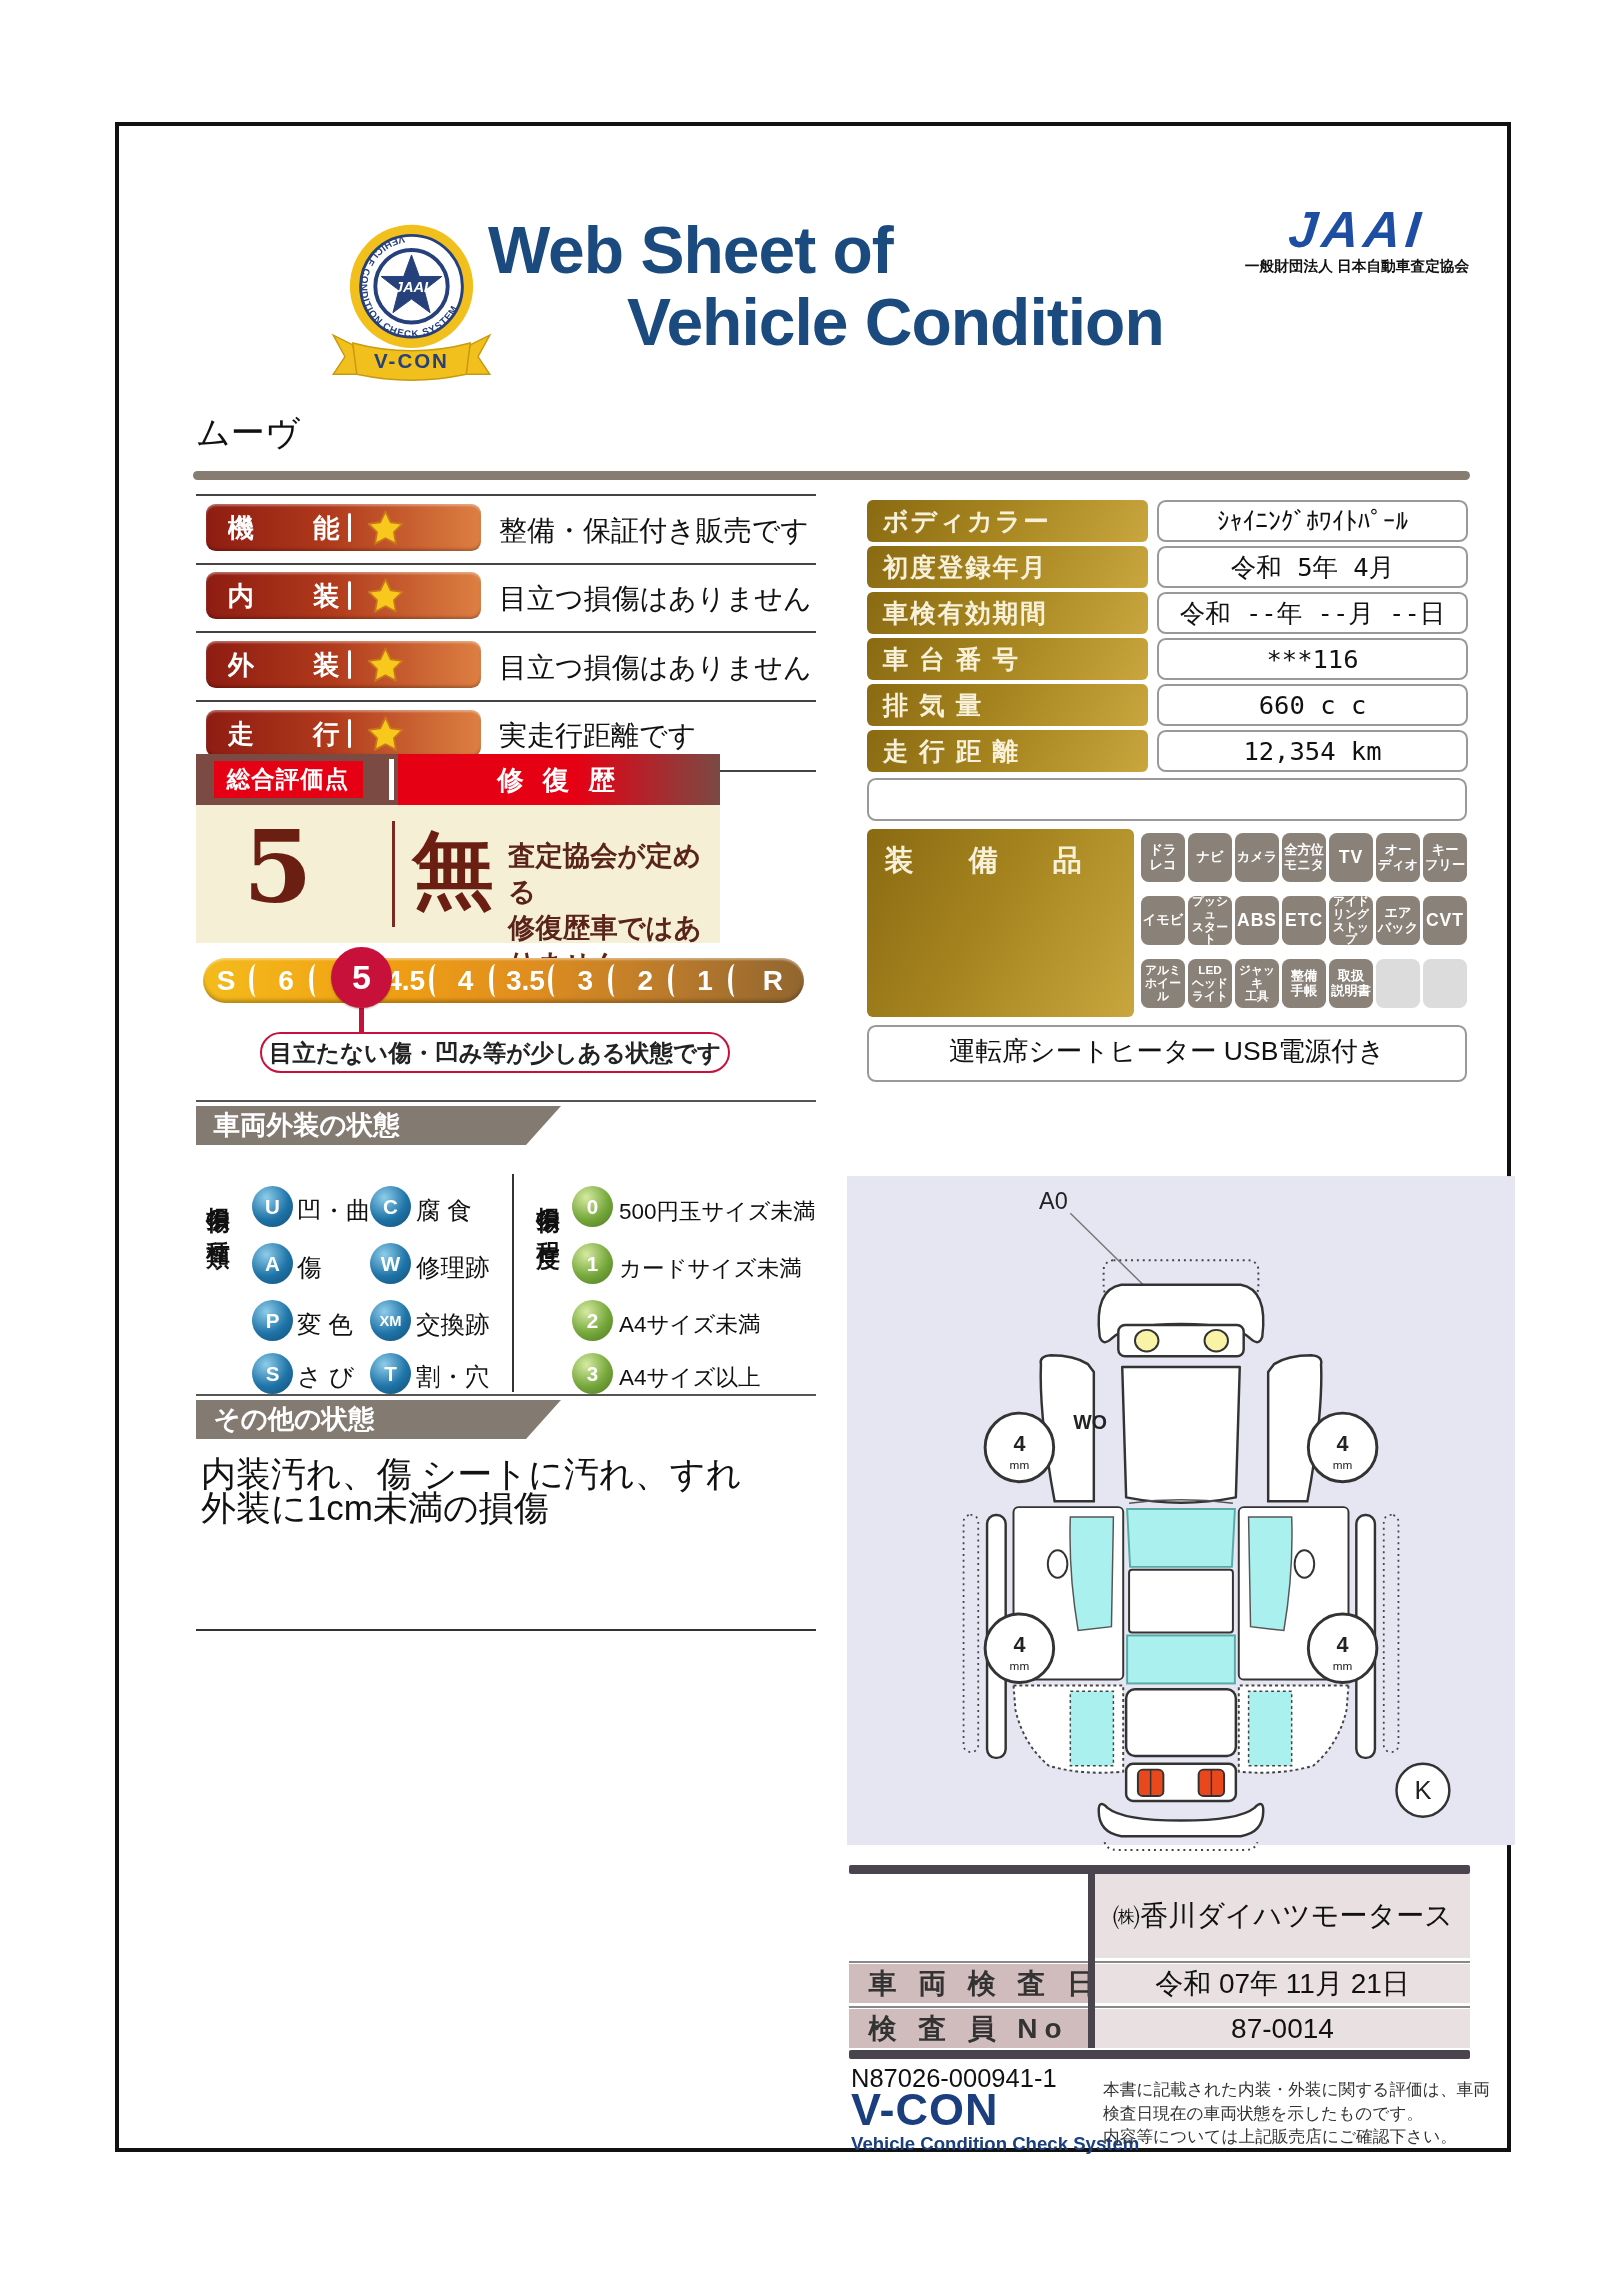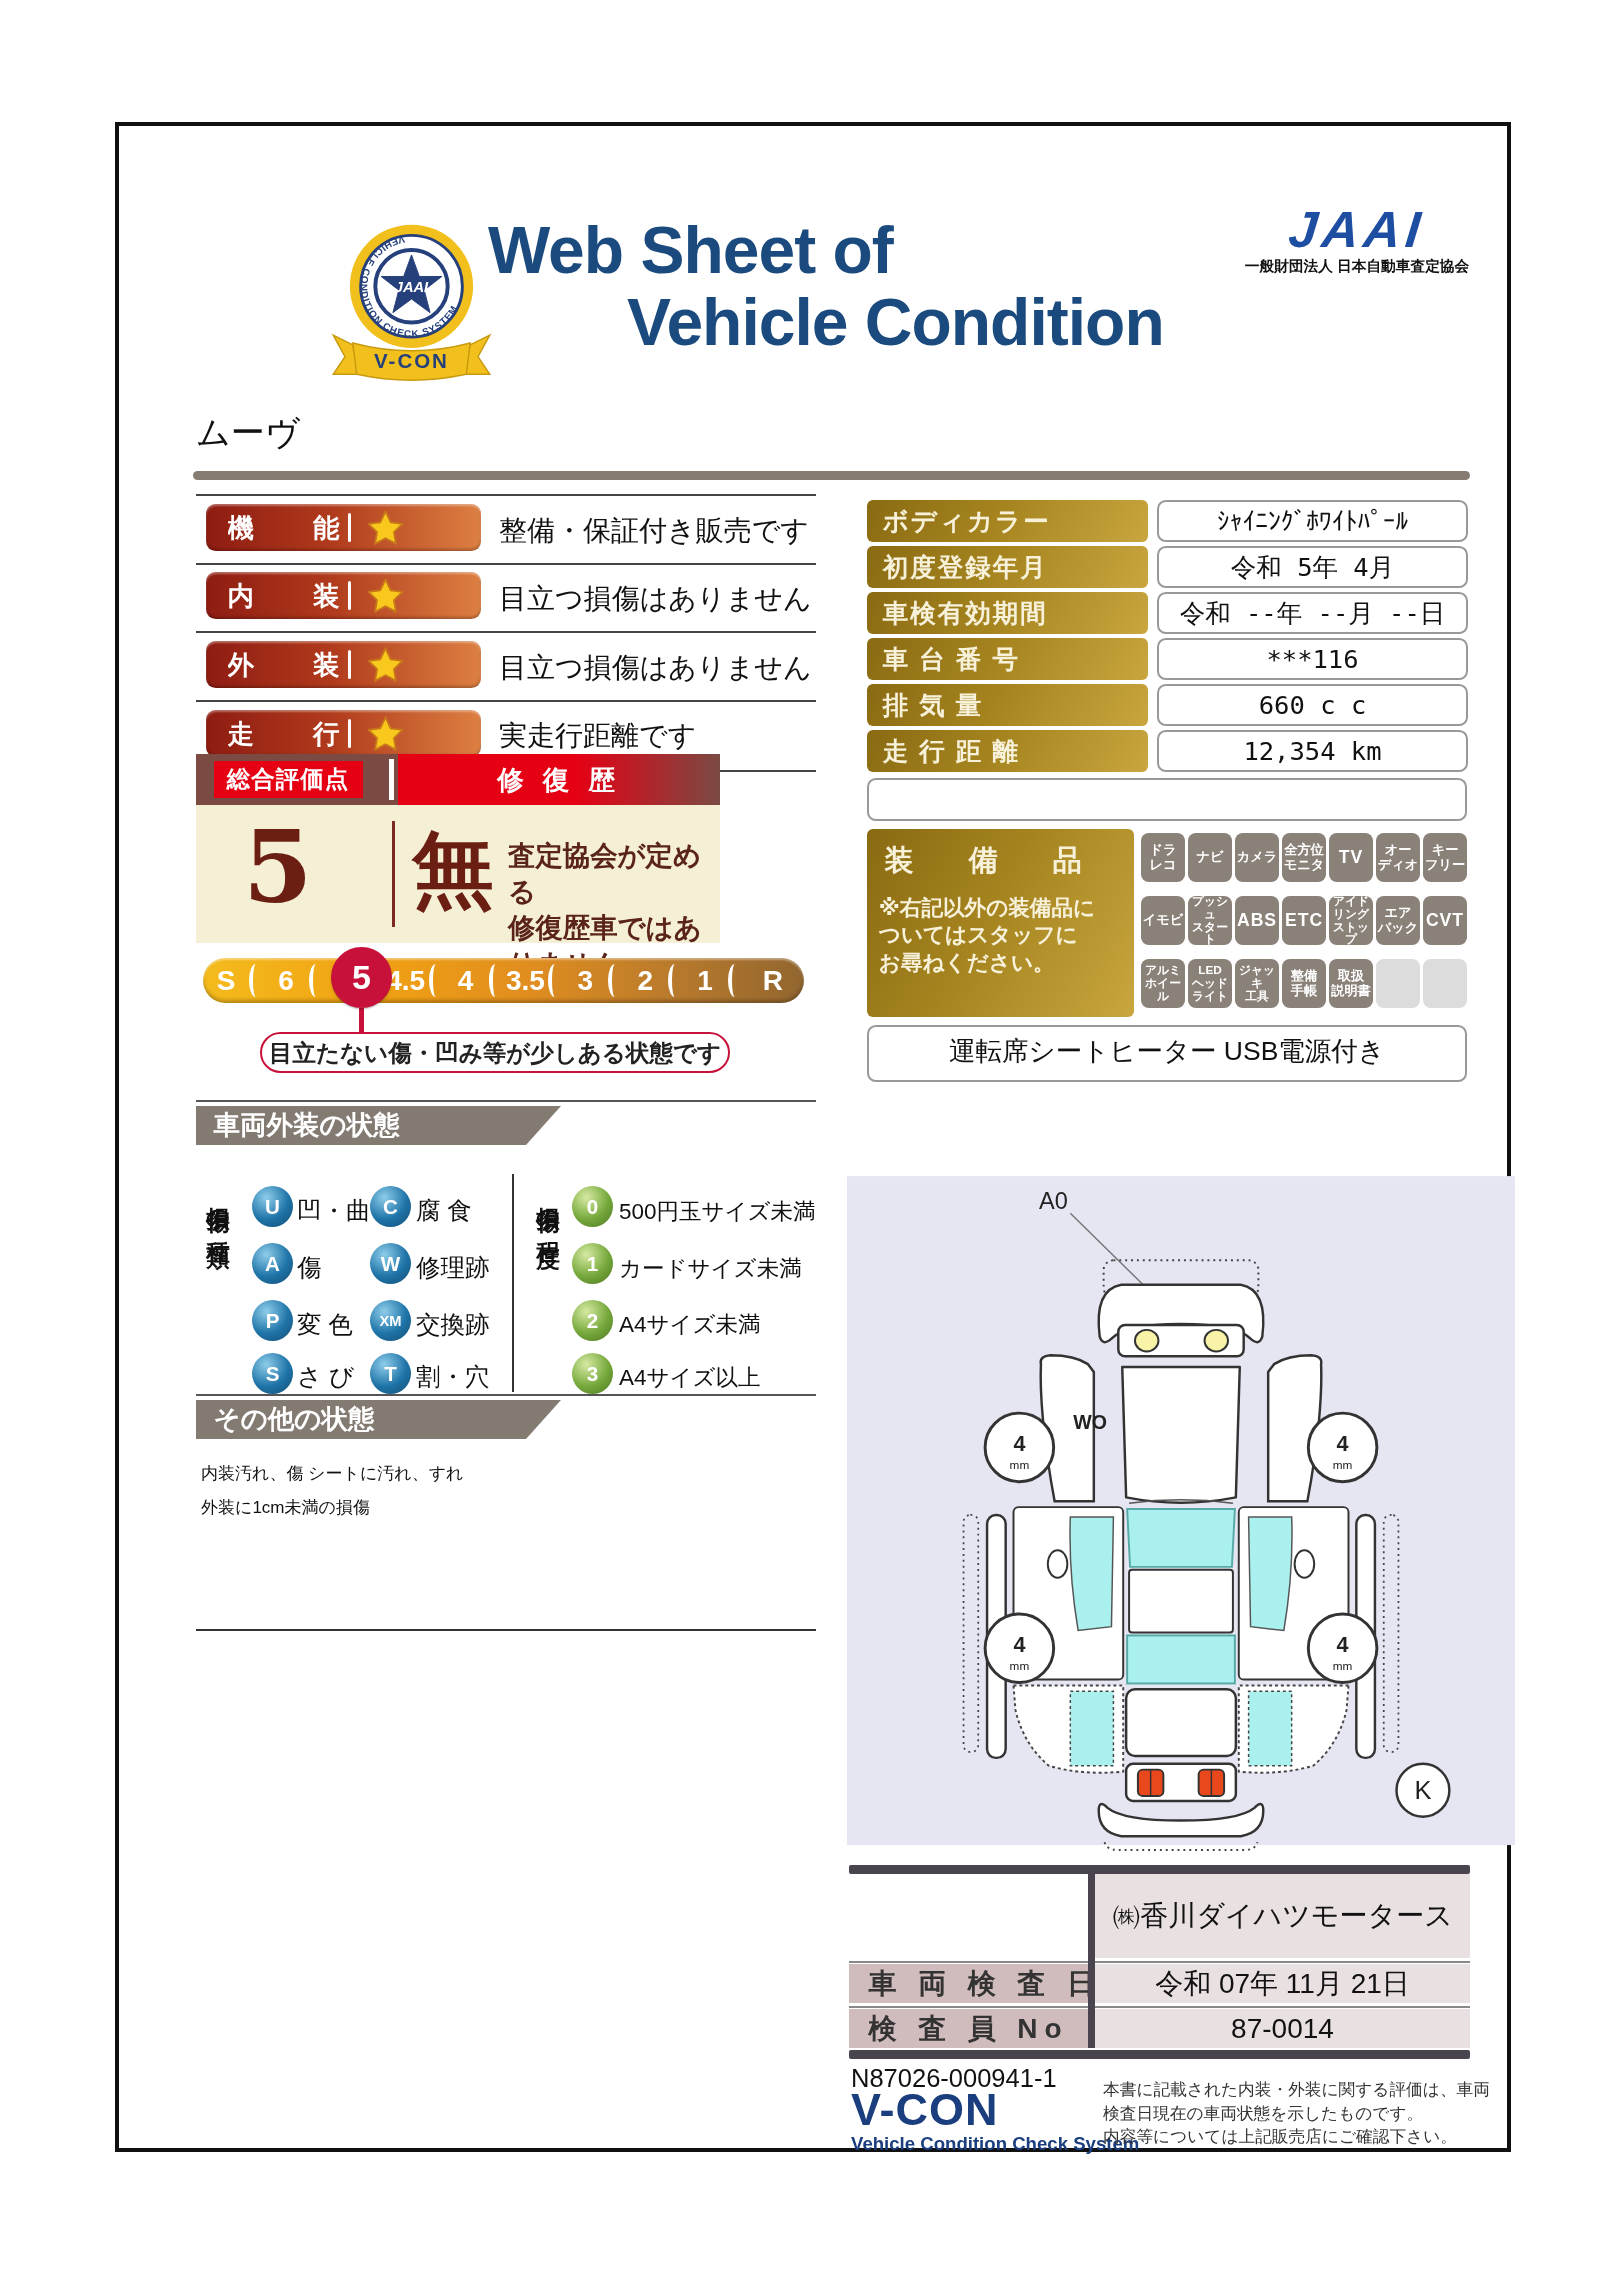--- a/index.html
+++ b/index.html
@@ -58,21 +58,21 @@
   
   .vert-label{font-size:23.5px;font-weight:bold;writing-mode:vertical-rl;letter-spacing:2.9px;color:#111;}
   .sphere{width:41px;height:41px;border-radius:50%;color:#fff;font-weight:bold;font-size:20.6px;display:flex;align-items:center;justify-content:center;}
   .sphere.blue{background:radial-gradient(circle at 35% 28%,#8ecdea 0%,var(--sphere_blue) 55%,#124d74 100%);}
   .sphere.green{background:radial-gradient(circle at 35% 28%,#d6eaa2 0%,var(--sphere_green) 55%,#4c771f 100%);}
   .sphere.sm{font-size:14.7px;}
   .leg-label{font-size:24.5px;color:#111;white-space:nowrap;}
   .leg-div{left:512px;top:1174px;width:2px;height:218px;background:#333;}
   .deg-label{font-size:22.5px;color:#111;white-space:nowrap;}
 
-  .other-text{left:201px;top:1457px;font-size:17px;line-height:34px;color:#111;white-space:pre-line;}
+  .other-text{left:201px;top:1457px;font-size:35px;line-height:34px;color:#111;white-space:pre-line;}
 
   
   .equip-box{left:867px;top:829px;width:267px;height:188px;border-radius:5.9px;}
   .equip-title{position:absolute;left:17.6px;top:11.8px;font-size:29px;letter-spacing:23.5px;white-space:nowrap;}
   .equip-note{position:absolute;left:11.8px;top:65px;font-size:21.6px;line-height:27.4px;white-space:pre-line;letter-spacing:0;}
   .badge-grid{left:1141px;top:833px;width:327px;display:grid;grid-template-columns:repeat(7,47px);grid-auto-rows:63px;}
   .badge{width:44px;height:49px;border-radius:7.8px;background:var(--badge_gray);color:#fff;font-size:13.2px;font-weight:bold;display:flex;align-items:center;justify-content:center;text-align:center;line-height:1.08;white-space:pre-line;}
   .badge.lg{font-size:17.6px;letter-spacing:1px;}
   .badge.sm{font-size:11.8px;}
   .badge.empty{background:var(--badge_empty);}
@@ -217,23 +217,20 @@
     <span class="scale-item">1</span>
     <span class="scale-sep"></span>
     <span class="scale-item wide">R</span>
   </div>
   <div class="abs scale-stem"></div>
   <div class="abs scale-circle">5</div>
   <div class="abs scale-note">目立たない傷・凹み等が少しある状態です</div>
 
   <div class="abs equip-box gold">
     <div class="equip-title">装 備 品</div>
-    <div class="equip-note">※右記以外の装備品に
-ついてはスタッフに
-お尋ねください。</div>
   </div>
   <div class="abs usb-box">運転席シートヒーター USB電源付き</div>
   <div class="abs badge-grid">
     <div class="badge">ドラ
 レコ</div>
     <div class="badge">ナビ</div>
     <div class="badge">カメラ</div>
     <div class="badge">全方位
 モニタ</div>
     <div class="badge lg">TV</div>

